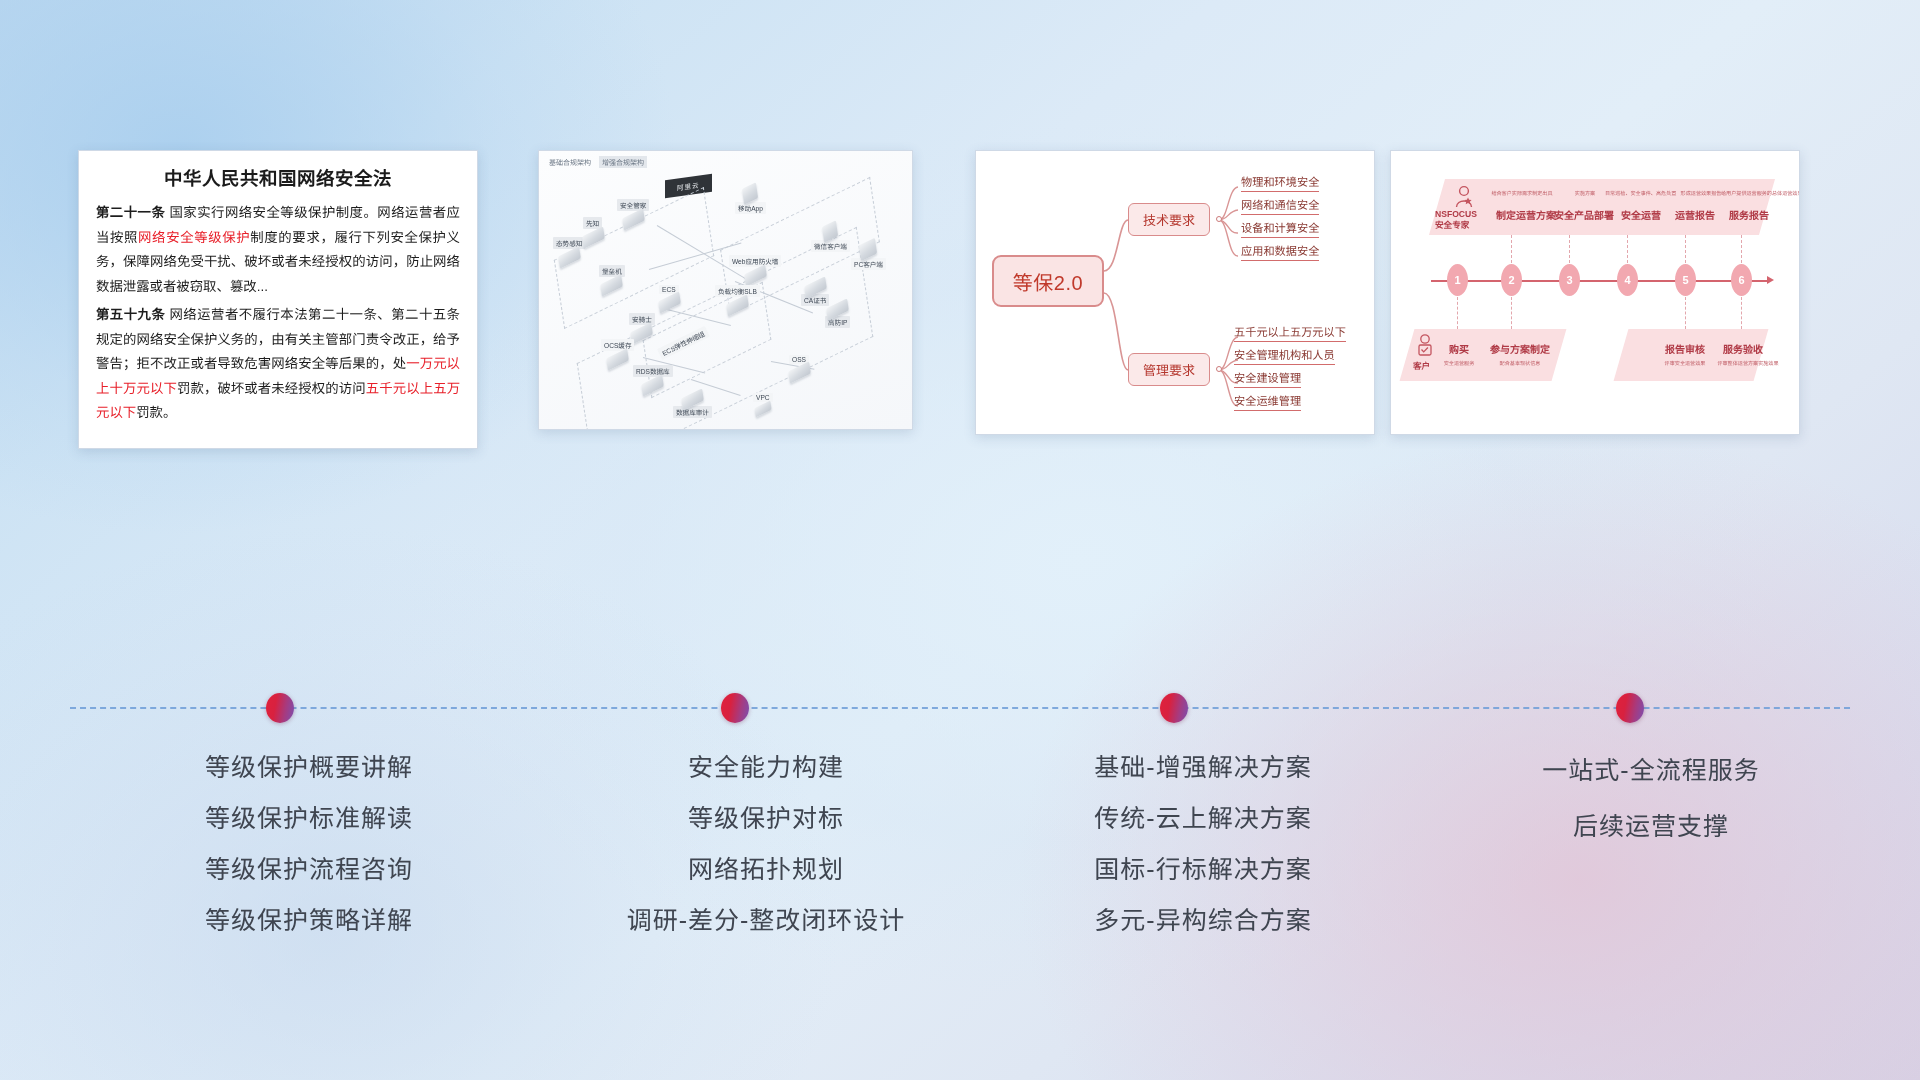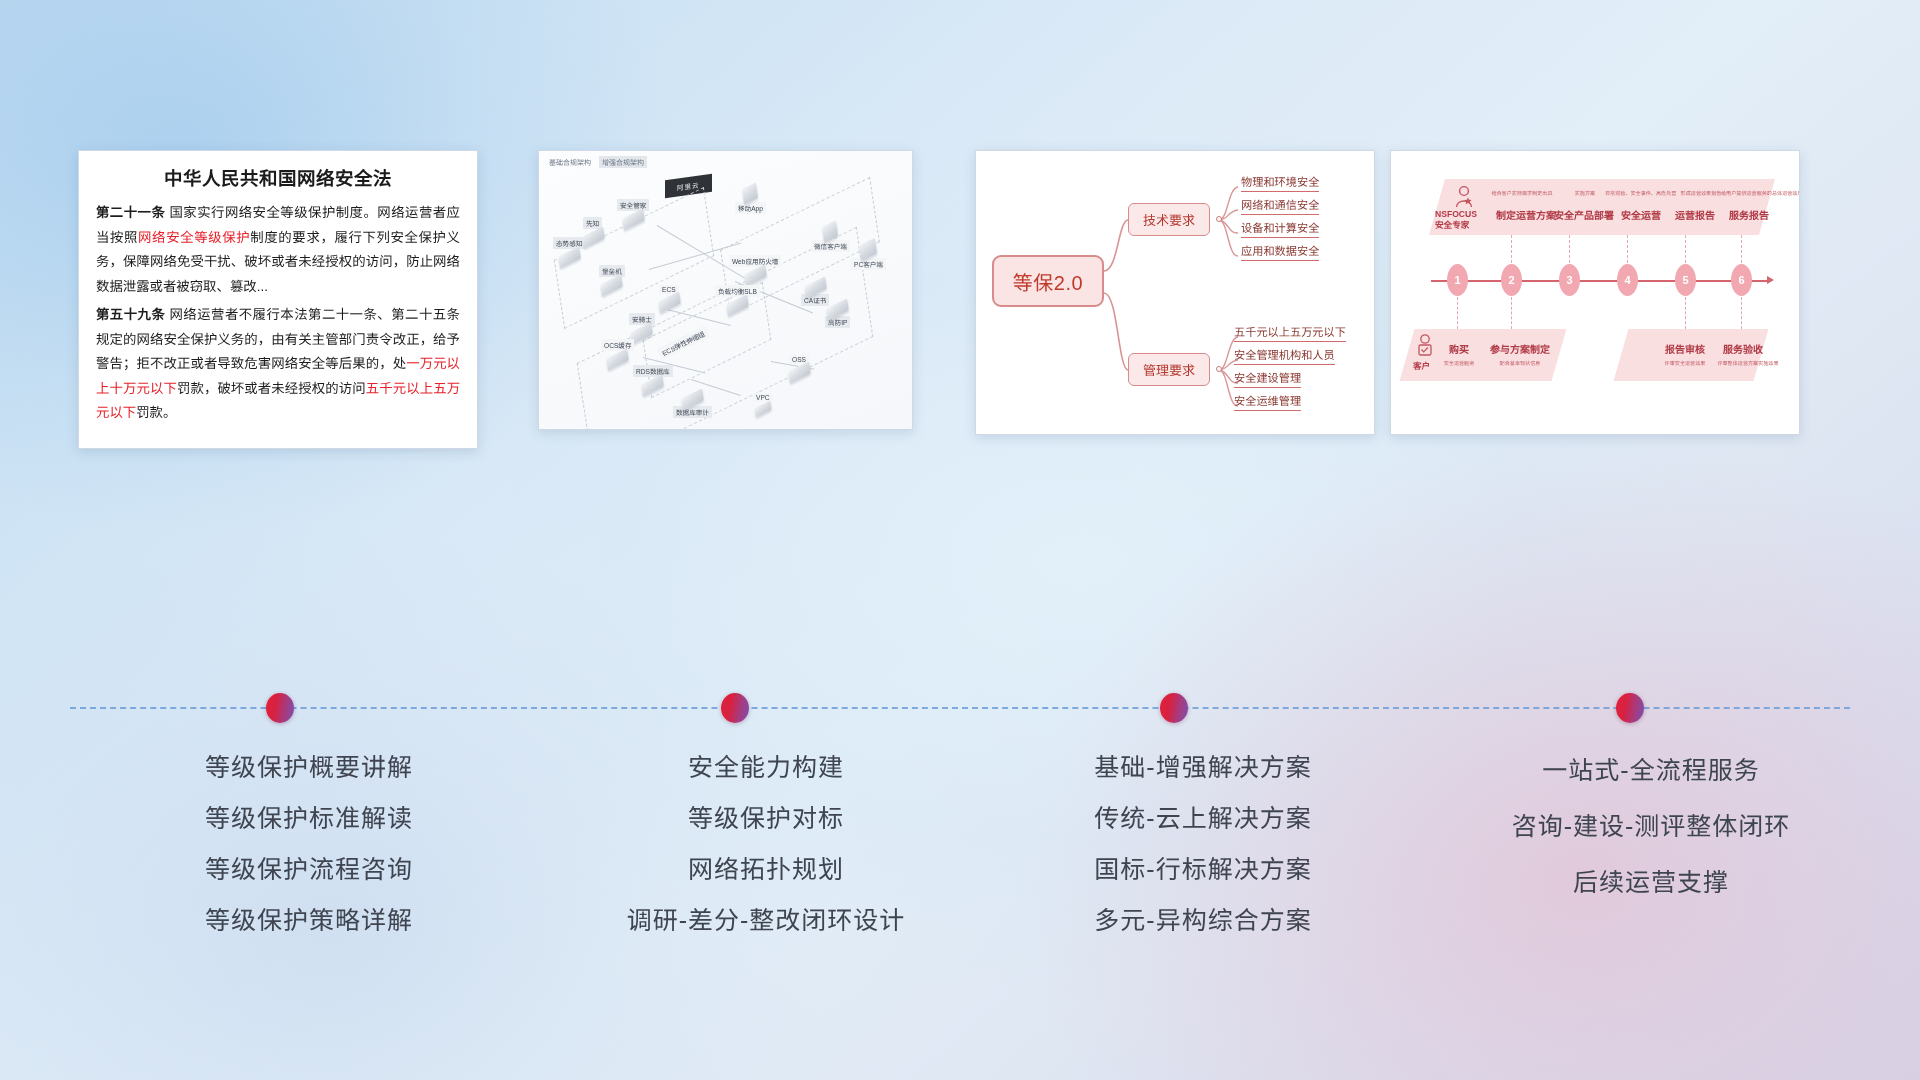--- a/index.html
+++ b/index.html
@@ -533,19 +533,18 @@
 
     <div class="list-col list-col-3">
       <div class="list-item">基础-增强解决方案</div>
       <div class="list-item">传统-云上解决方案</div>
       <div class="list-item">国标-行标解决方案</div>
       <div class="list-item">多元-异构综合方案</div>
     </div>
 
     <div class="list-col list-col-4">
       <div class="list-item">一站式-全流程服务</div>
-      <div class="list-item">咨询-建设-测评整体闭环</div>
       <div class="list-item">后续运营支撑</div>
     </div>
 
   </div>
 
 </div>
 
 </body></html>

